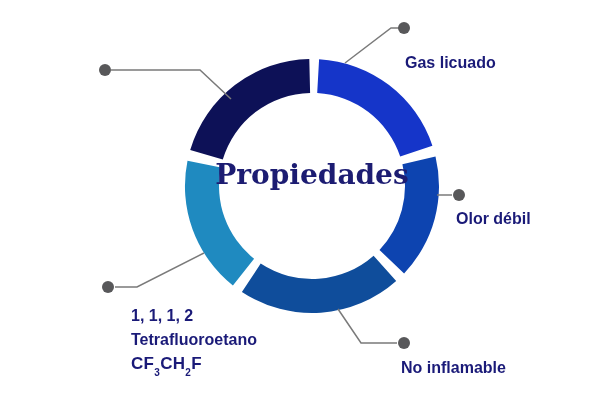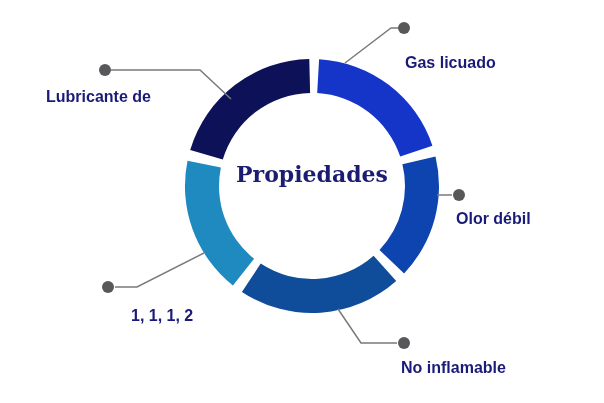--- a/index.html
+++ b/index.html
@@ -14,21 +14,21 @@
   .stage svg { position: absolute; left: 0; top: 0; }
 
   .center-title {
     position: absolute;
     left: 212px;
     top: 162px;
     width: 200px;
     text-align: center;
     font-family: "DejaVu Serif", serif;
     font-weight: 700;
-    font-size: 22px;
+    font-size: 28px;
     line-height: 25px;
     color: #1c1c72;
   }
 
   .label {
     position: absolute;
     font-weight: 700;
     font-size: 16px;
     color: #1a1a78;
     white-space: nowrap;
@@ -83,28 +83,29 @@
 
   <div class="center-title">
     <div>Propiedades</div>
   </div>
 
   <div class="label lbl-gas">
     <div class="line">Gas licuado</div>
   </div>
 
   <div class="label lbl-lubricante">
-    <div class="line">Lubricante de</div>
   </div>
 
   <div class="label lbl-noinf">
     <div class="line">No inflamable</div>
   </div>
 
   <div class="label lbl-olor">
     <div class="line">Olor débil</div>
   </div>
 
   <div class="label lbl-tetra">
     <div class="line">1, 1, 1, 2</div>
+    <div class="line">Tetrafluoroetano</div>
+    <div class="line formula"><span>CF</span><sub>3</sub><span>CH</span><sub>2</sub><span>F</span></div>
   </div>
 
 </div>
 
 </body></html>

